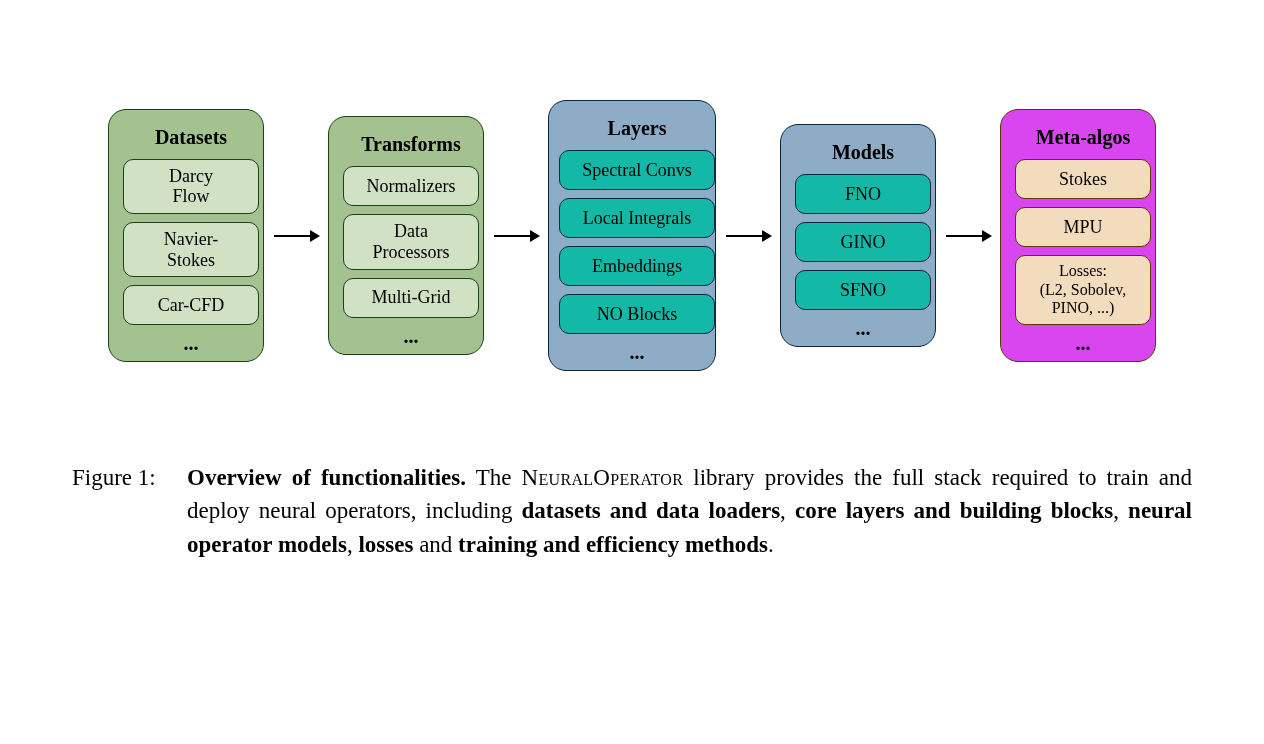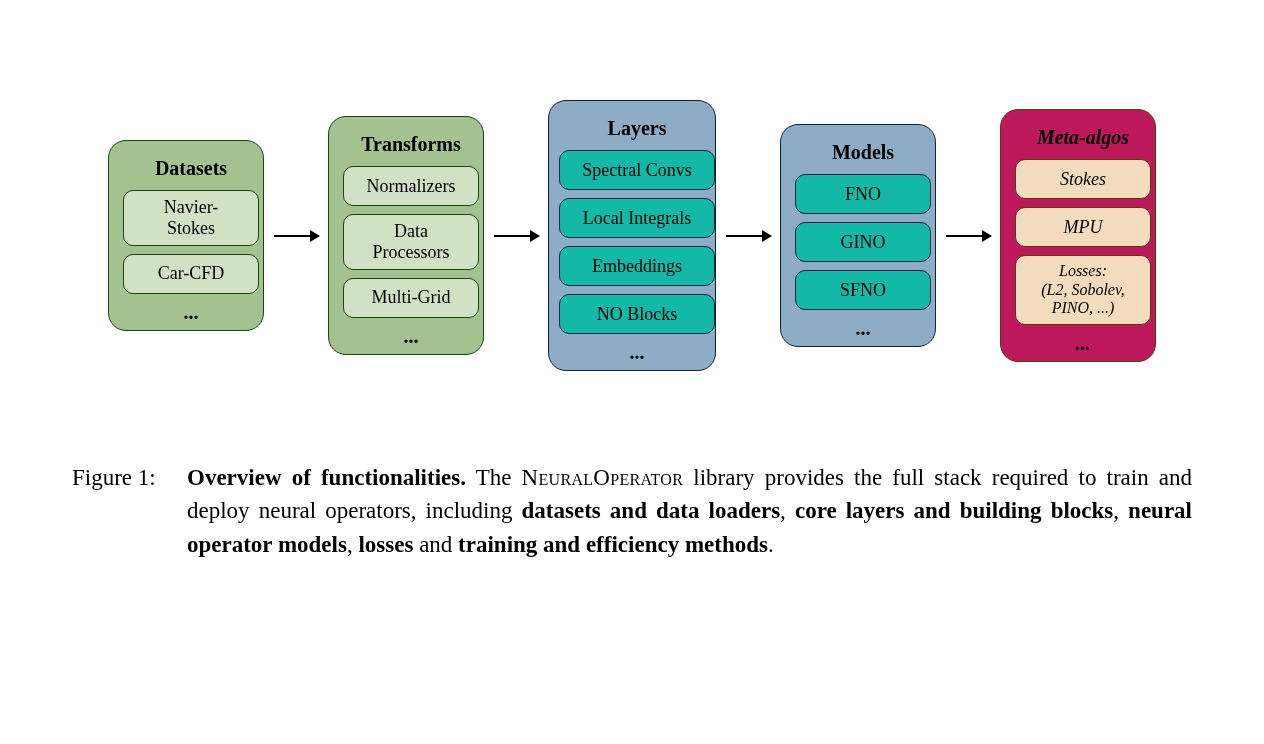--- a/index.html
+++ b/index.html
@@ -22,21 +22,21 @@
       border-radius: 18px;
       border: 1.5px solid #000;
       padding: 10px 0 4px 10px;
       display: flex;
       flex-direction: column;
       align-items: center;
       min-width: 156px;
     }
     .col-green  { background: #a4c28f; border-color:#174414; }
     .col-blue   { background: #8eacc5; border-color:#0a2740;align-items:center; }
-    .col-orange { background: #be185d; border-color:#5a3807;font-style:italic; }
+    .col-orange { background: #d946ef; border-color:#5a3807; }
     .col-title {
       font-weight: bold;
       font-size: 20px;
       margin: 6px 0 10px 0;
       text-align: center;
       white-space: nowrap;
       font-family: Georgia, "Times New Roman", serif;
     }
     .pill {
       width: 136px;
@@ -94,20 +94,21 @@
       letter-spacing: 0.3px;
     }
   </style>
 </head>
 <body>
 
 <div class="diagram">
 
   <div class="col col-green">
     <div class="col-title">Datasets</div>
+    <div class="pill">Darcy<br>Flow</div>
     <div class="pill">Navier-<br>Stokes</div>
     <div class="pill">Car-CFD</div>
     <div class="dots">...</div>
   </div>
 
   <div class="arrow-wrap">
     <svg width="48" height="18">
         <line x1="2" y1="9" x2="38" y2="9" stroke="#000" stroke-width="2"></line>
         <polygon points="38,3 48,9 38,15" fill="#000"></polygon>
       </svg>

